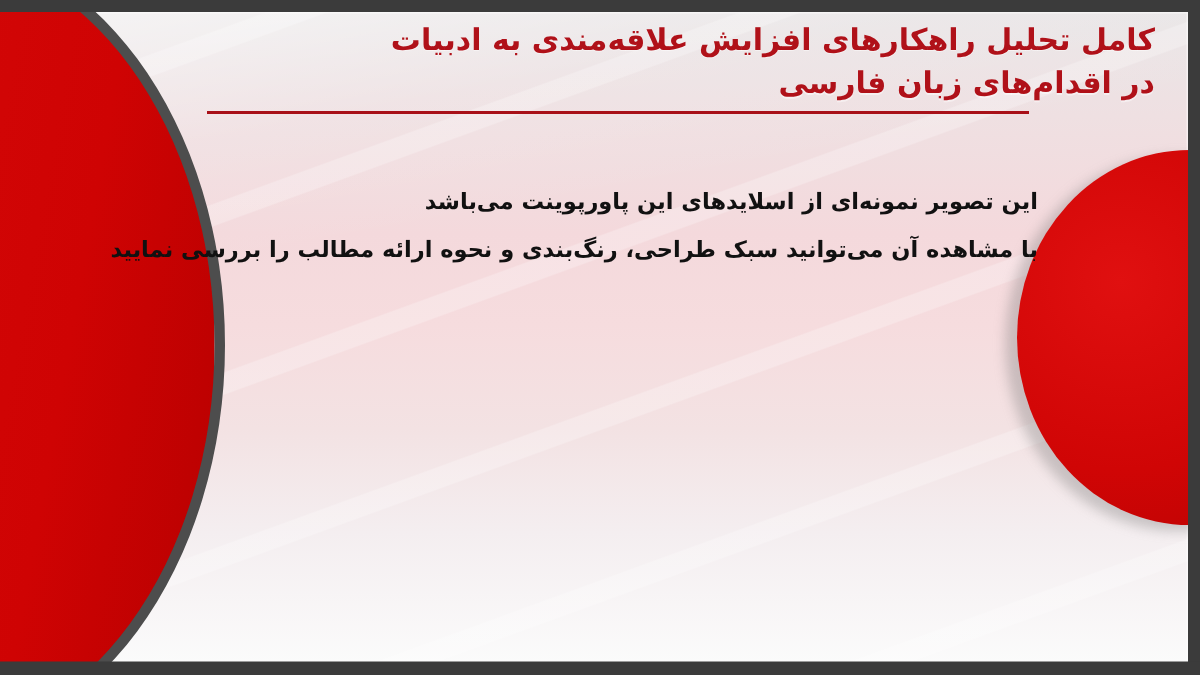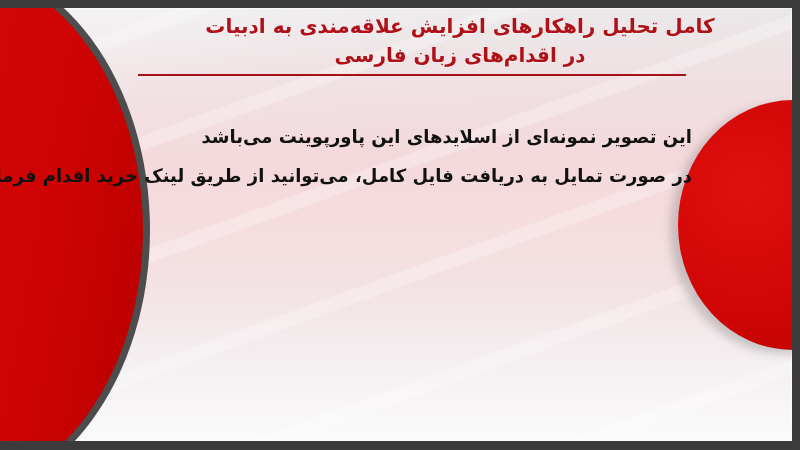--- a/index.html
+++ b/index.html
@@ -104,21 +104,20 @@
     border: 7px solid #4d4d4d;
     box-sizing: border-box;
   }
 
   
   .title {
     position: absolute;
     left: 150px;
     right: 30px;
     top: 12px;
-    text-align: center;
     color: #b01119;
     font-size: 20px;
     font-weight: bold;
     line-height: 1.45;
     direction: rtl;
     text-shadow: 0 1px 0 rgba(255,255,255,.45);
   }
   .title-line { display: block; white-space: nowrap; }
 
   .title-rule {
@@ -132,21 +131,21 @@
 
   
   .body-text {
     position: absolute;
     right: 108px;
     left: 120px;
     top: 118px;
     direction: rtl;
     text-align: right;
     color: #111111;
-    font-size: 18px;
+    font-size: 15px;
     line-height: 2.15;
     font-weight: bold;
   }
   .body-line { display: block; white-space: nowrap; }
 
   
   .bottom-band {
     position: absolute;
     left: 0;
     right: 0;
@@ -191,20 +190,20 @@
 
   <div class="title">
     <span class="title-line">کامل تحلیل راهکارهای افزایش علاقه‌مندی به ادبیات</span>
     <span class="title-line">در اقدام‌های زبان فارسی</span>
   </div>
 
   <div class="title-rule"></div>
 
   <div class="body-text">
     <span class="body-line">این تصویر نمونه‌ای از اسلایدهای این پاورپوینت می‌باشد</span>
-    <span class="body-line">در صورت تمایل به دریافت فایل کامل، می‌توانید از طریق لینک خرید اقدام فرمایید</span>
+    <span class="body-line">با مشاهده آن می‌توانید سبک طراحی، رنگ‌بندی و نحوه ارائه مطالب را بررسی نمایید</span>
   </div>
 
   <div class="top-band"></div>
   <div class="right-band"></div>
   <div class="bottom-band"></div>
 
 </div>
 
 </body></html>

